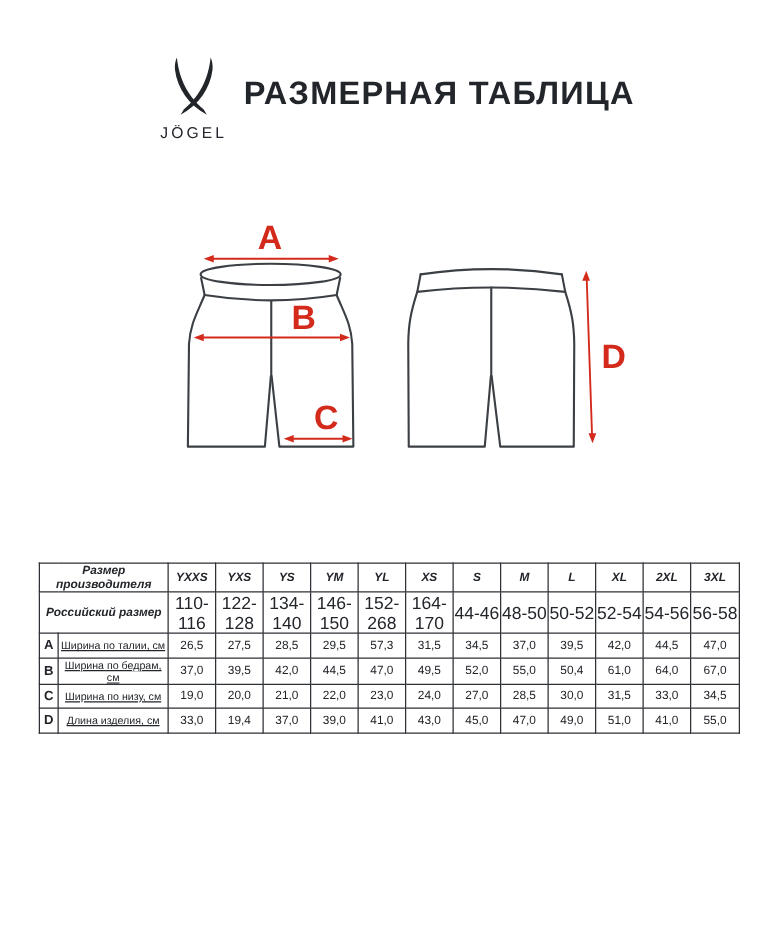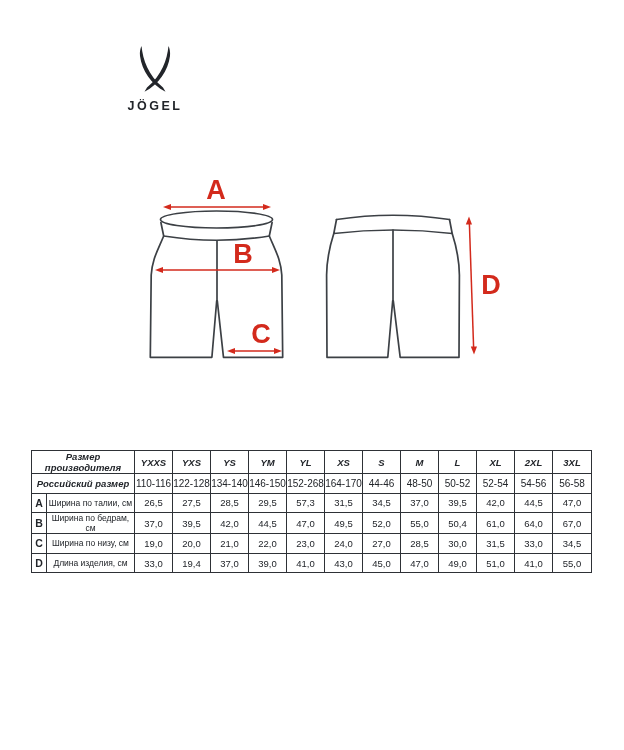--- a/index.html
+++ b/index.html
@@ -10,21 +10,21 @@
   }
   html,body{margin:0;padding:0;background:#ffffff;}
   #page{
     position:relative;width:624px;height:750px;background:#ffffff;
     font-family:"Liberation Sans",sans-serif;overflow:hidden;color:var(--ink);
   }
   
   .logo-emblem{position:absolute;left:137px;top:46px;}
   .logo-word{
     position:absolute;left:110px;top:99px;width:90px;text-align:center;
-    font-weight:bold;font-size:12.5px;letter-spacing:2.5px;color:var(--ink);
+    font-weight:normal;font-size:12.5px;letter-spacing:2.5px;color:var(--ink);
   }
   .page-title{
     position:absolute;left:195px;top:59px;font-size:26px;font-weight:bold;
     letter-spacing:1px;color:var(--ink);white-space:nowrap;
   }
   
   .diagram-svg{position:absolute;left:0;top:160px;}
   .outline{fill:none;stroke:var(--line);stroke-width:1.7;stroke-linejoin:round;stroke-linecap:round;}
   .redline{stroke:var(--accent);stroke-width:1.5;fill:none;}
   .redhead{fill:var(--accent);stroke:none;}
@@ -35,36 +35,37 @@
   
   .size-table{
     position:absolute;left:31px;top:450px;width:560px;
     border-collapse:collapse;table-layout:fixed;border:1.5px solid var(--tborder);
   }
   .size-table th,.size-table td{
     border:1px solid var(--tborder);text-align:center;vertical-align:middle;
     padding:0;height:18.6px;color:var(--ink);font-weight:normal;overflow:hidden;
   }
   th.hdr{font-weight:bold;font-size:9.5px;font-style:italic;}
-  td.range{font-size:10px;}
+  td.range{font-size:14px;}
   th.letter{font-weight:bold;font-size:10.5px;}
-  td.rowlabel{font-size:8.5px;}
+  td.rowlabel{font-size:8.5px;text-decoration:underline;}
   td.val{font-size:9.5px;text-align:center;}
 </style>
 </head>
 <body>
 
 <div id="page">
 
   <svg class="logo-emblem" width="36" height="47" viewBox="0 0 36 47">
     <path d="M4.5,0 C6,14 11,29 26,41.5 L28.5,45.8 C14,38 5,25 3,10 C2.6,6 3.3,2.5 4.5,0 Z" fill="var(--ink)"></path>
     <path d="M31.5,0 C30,14 25,29 10,41.5 L7.5,45.8 C22,38 31,25 33,10 C33.4,6 32.7,2.5 31.5,0 Z" fill="var(--ink)"></path>
   </svg>
   <div class="logo-word">JÖGEL</div>
 
+  <div class="page-title">РАЗМЕРНАЯ ТАБЛИЦА</div>
 
   <svg class="diagram-svg" width="624" height="230" viewBox="0 160 624 230">
 
     <g>
       <ellipse class="outline" cx="216.5" cy="219.5" rx="56" ry="8.5"></ellipse>
       <path class="outline" d="M160.9,222.5 L163.7,236 Q216.5,244.5 269.3,236 L272.1,222.5"></path>
       <path class="outline" d="M163.7,236 C157.5,251 152.3,259 151.2,275 L150.3,357.3 L211.9,357.3 L216.7,300.8"></path>
       <path class="outline" d="M269.3,236 C275.5,251 280.7,259 281.8,275 L282.7,357.3 L223.5,357.3 L217.3,300.8"></path>
       <path class="outline" d="M217,241 L217,300.8"></path>
     </g>

